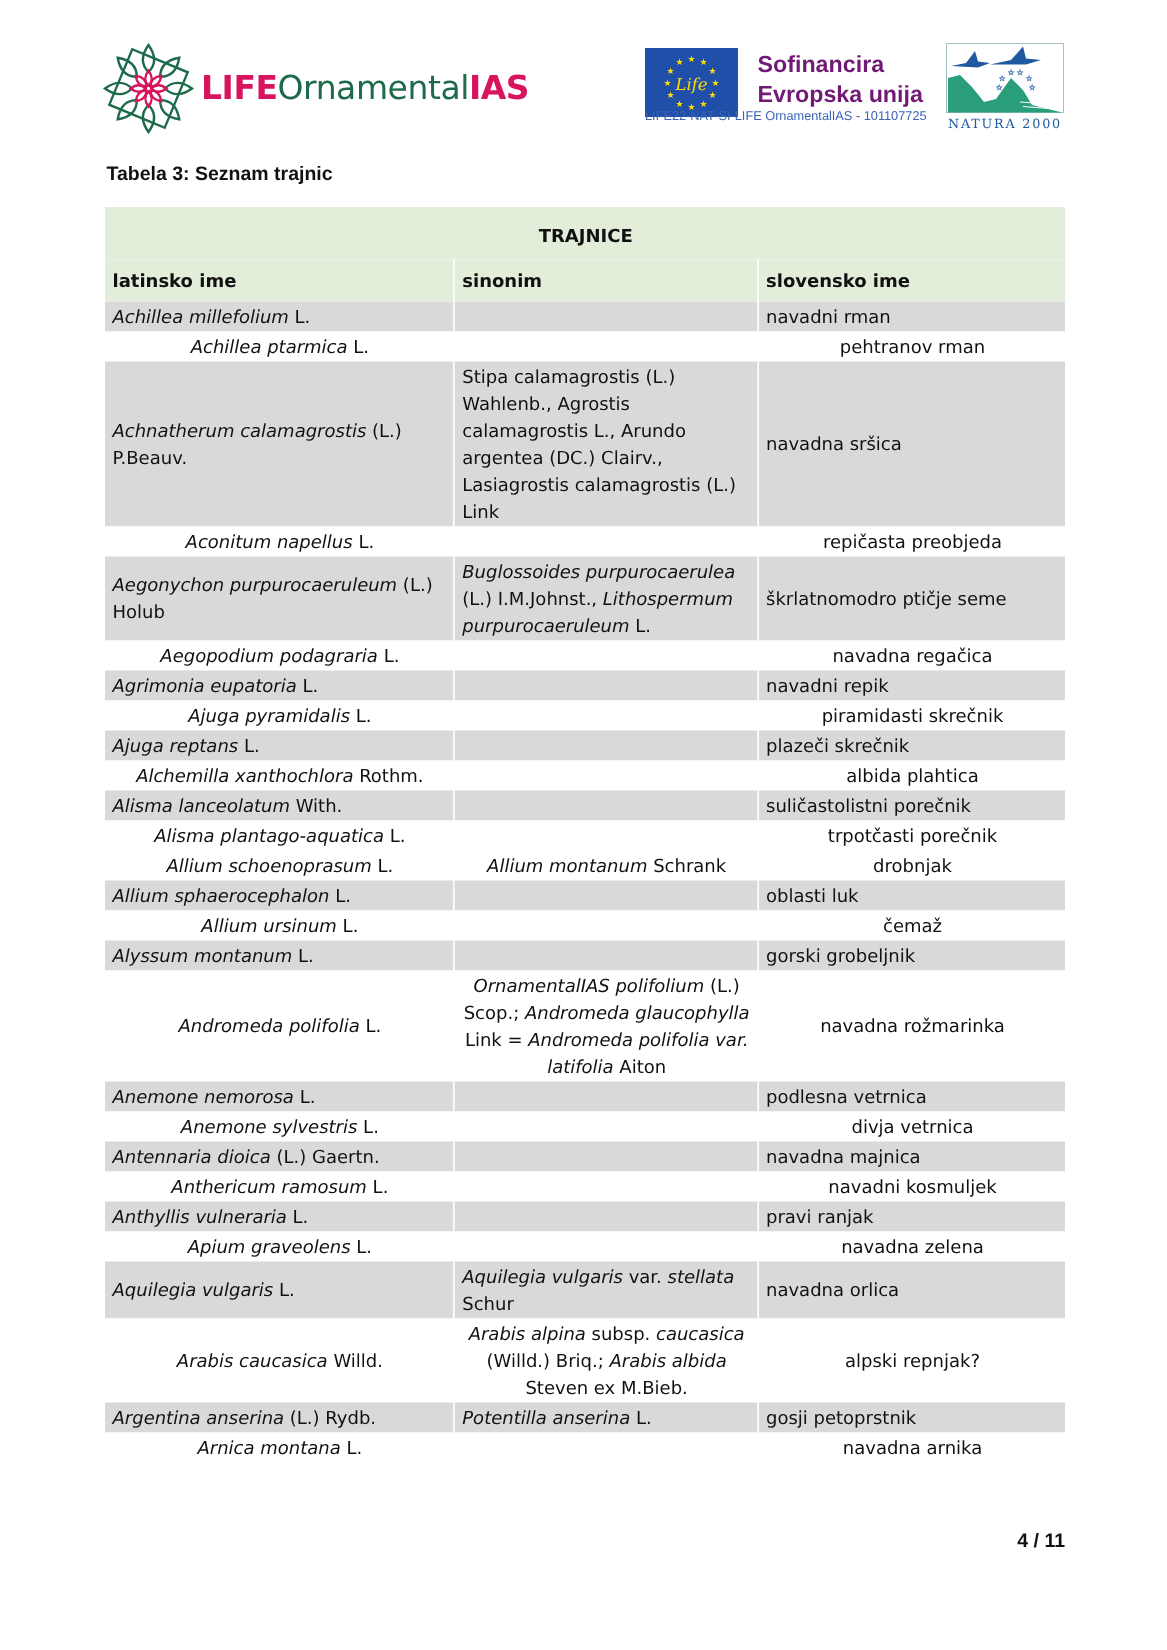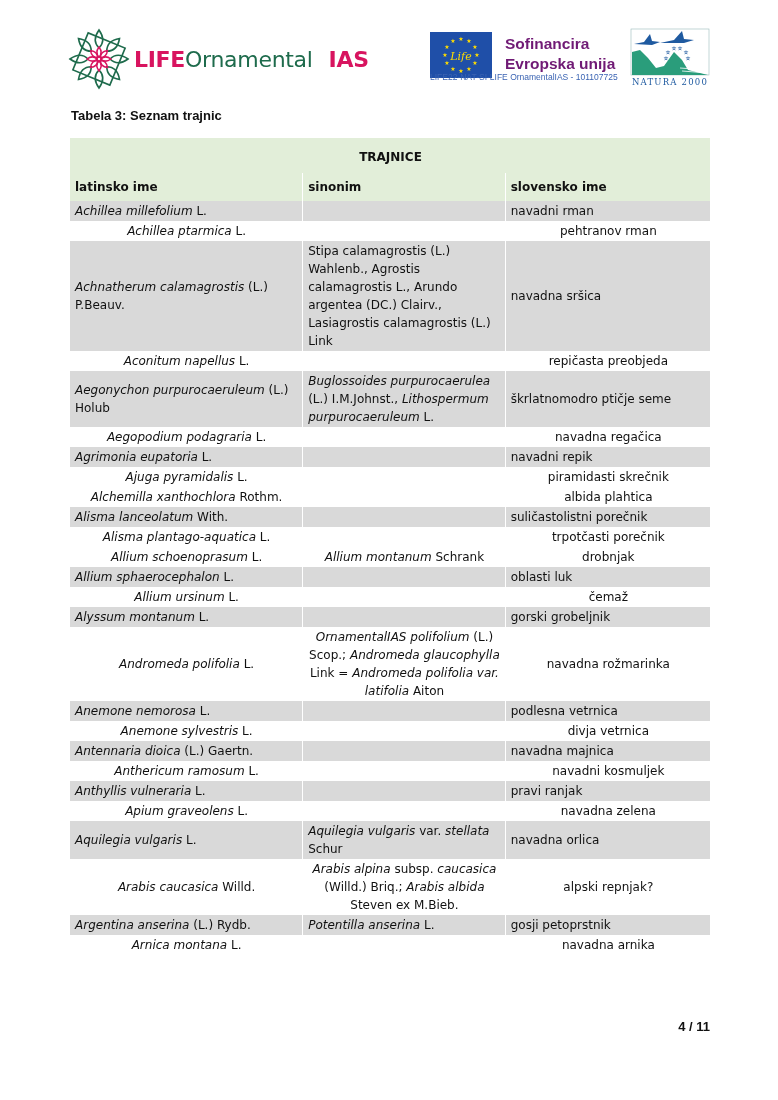--- a/index.html
+++ b/index.html
@@ -4,21 +4,21 @@
 <style>
   html, body { margin: 0; padding: 0; background: #ffffff; }
   body { width: 778px; height: 1100px; position: relative; overflow: hidden;
          font-family: "Liberation Sans", "DejaVu Sans", sans-serif; color: #111; }
   .header { position: absolute; top: 24px; left: 68px; right: 60px; height: 76px; }
   .logo-left { position: absolute; left: 0; top: 4px; display: flex; align-items: center; }
   .logo-left svg { width: 62px; height: 62px; }
   .brand { margin-left: 4px; font-size: 22px; font-weight: normal; letter-spacing: -0.3px; font-family: "DejaVu Sans", sans-serif; }
   .brand .life { color: #d8145f; font-weight: bold; }
   .brand .orn { color: #1e6b4c; }
-  .brand .ias { color: #d8145f; font-weight: bold; margin-left: 16px; }
+  .brand .ias { color: #d8145f; font-weight: bold; }
   .eu-block { position: absolute; left: 362px; top: 8px; width: 200px; }
   .eu-flag { position: absolute; left: 0; top: 0; width: 62px; height: 46px; background: #1f4fa8; }
   .eu-flag svg { width: 62px; height: 46px; }
   .eu-text { position: absolute; left: 75px; top: 2px; color: #701a75; font-weight: bold; font-size: 15.5px; line-height: 20px; white-space: nowrap; }
   .eu-sub { position: absolute; left: 0; top: 40px; color: #3b64b3; font-size: 8.5px; white-space: nowrap; }
   .natura { position: absolute; left: 562px; top: 4px; width: 80px; height: 60px; text-align: right; }
   .title { position: absolute; left: 71px; top: 108px; font-weight: bold; font-size: 13px; }
   table { position: absolute; left: 70px; top: 138px; width: 640px; border-collapse: collapse; font-family: "DejaVu Sans", sans-serif; font-size: 12px; }
   td, th { padding: 1px 4px 1px 5px; vertical-align: middle; border-left: 1px solid #fff; line-height: 18px; }
   td:first-child, th:first-child { border-left: none; }
@@ -166,20 +166,25 @@
       <tr class="shade">
         <td class="c1"><i>Agrimonia eupatoria</i><span> L.</span></td>
         <td class="c2"></td>
         <td class="c3">navadni repik</td>
       </tr>
       <tr class="plain">
         <td class="c1"><i>Ajuga pyramidalis</i><span> L.</span></td>
         <td class="c2"></td>
         <td class="c3">piramidasti skrečnik</td>
       </tr>
+      <tr class="shade">
+        <td class="c1"><i>Ajuga reptans</i><span> L.</span></td>
+        <td class="c2"></td>
+        <td class="c3">plazeči skrečnik</td>
+      </tr>
       <tr class="plain">
         <td class="c1"><i>Alchemilla xanthochlora</i><span> Rothm.</span></td>
         <td class="c2"></td>
         <td class="c3">albida plahtica</td>
       </tr>
       <tr class="shade">
         <td class="c1"><i>Alisma lanceolatum</i><span> With.</span></td>
         <td class="c2"></td>
         <td class="c3">suličastolistni porečnik</td>
       </tr>

